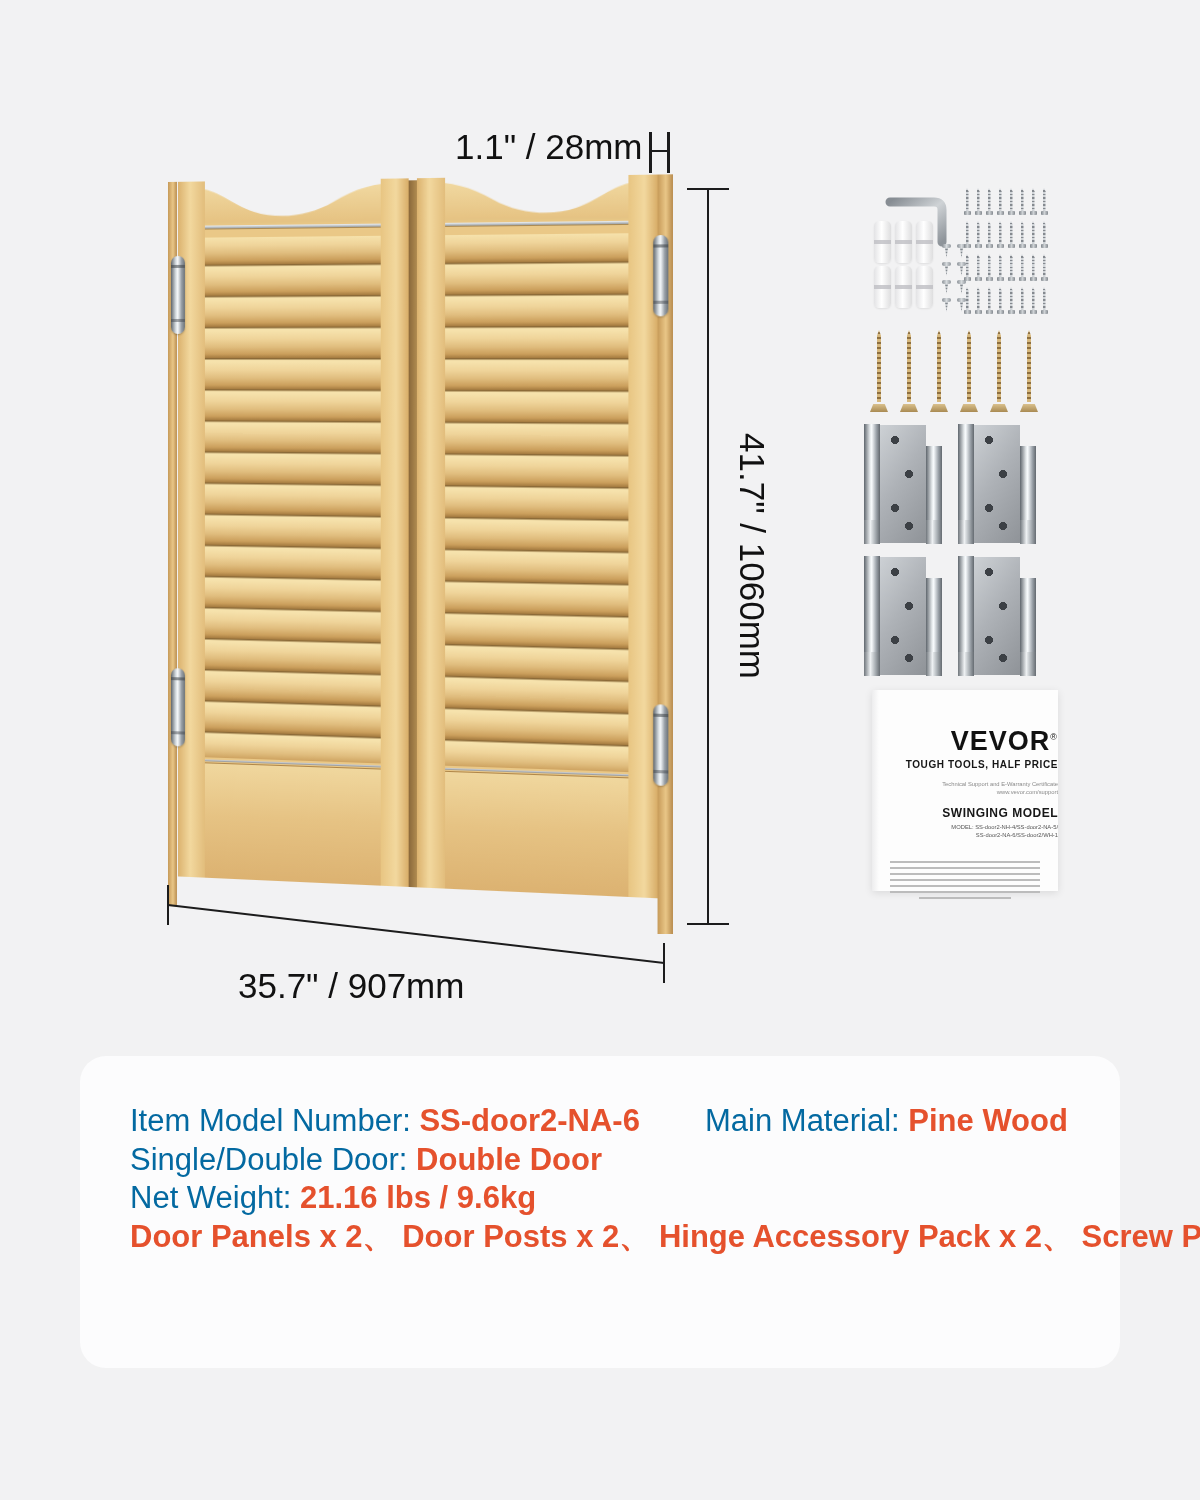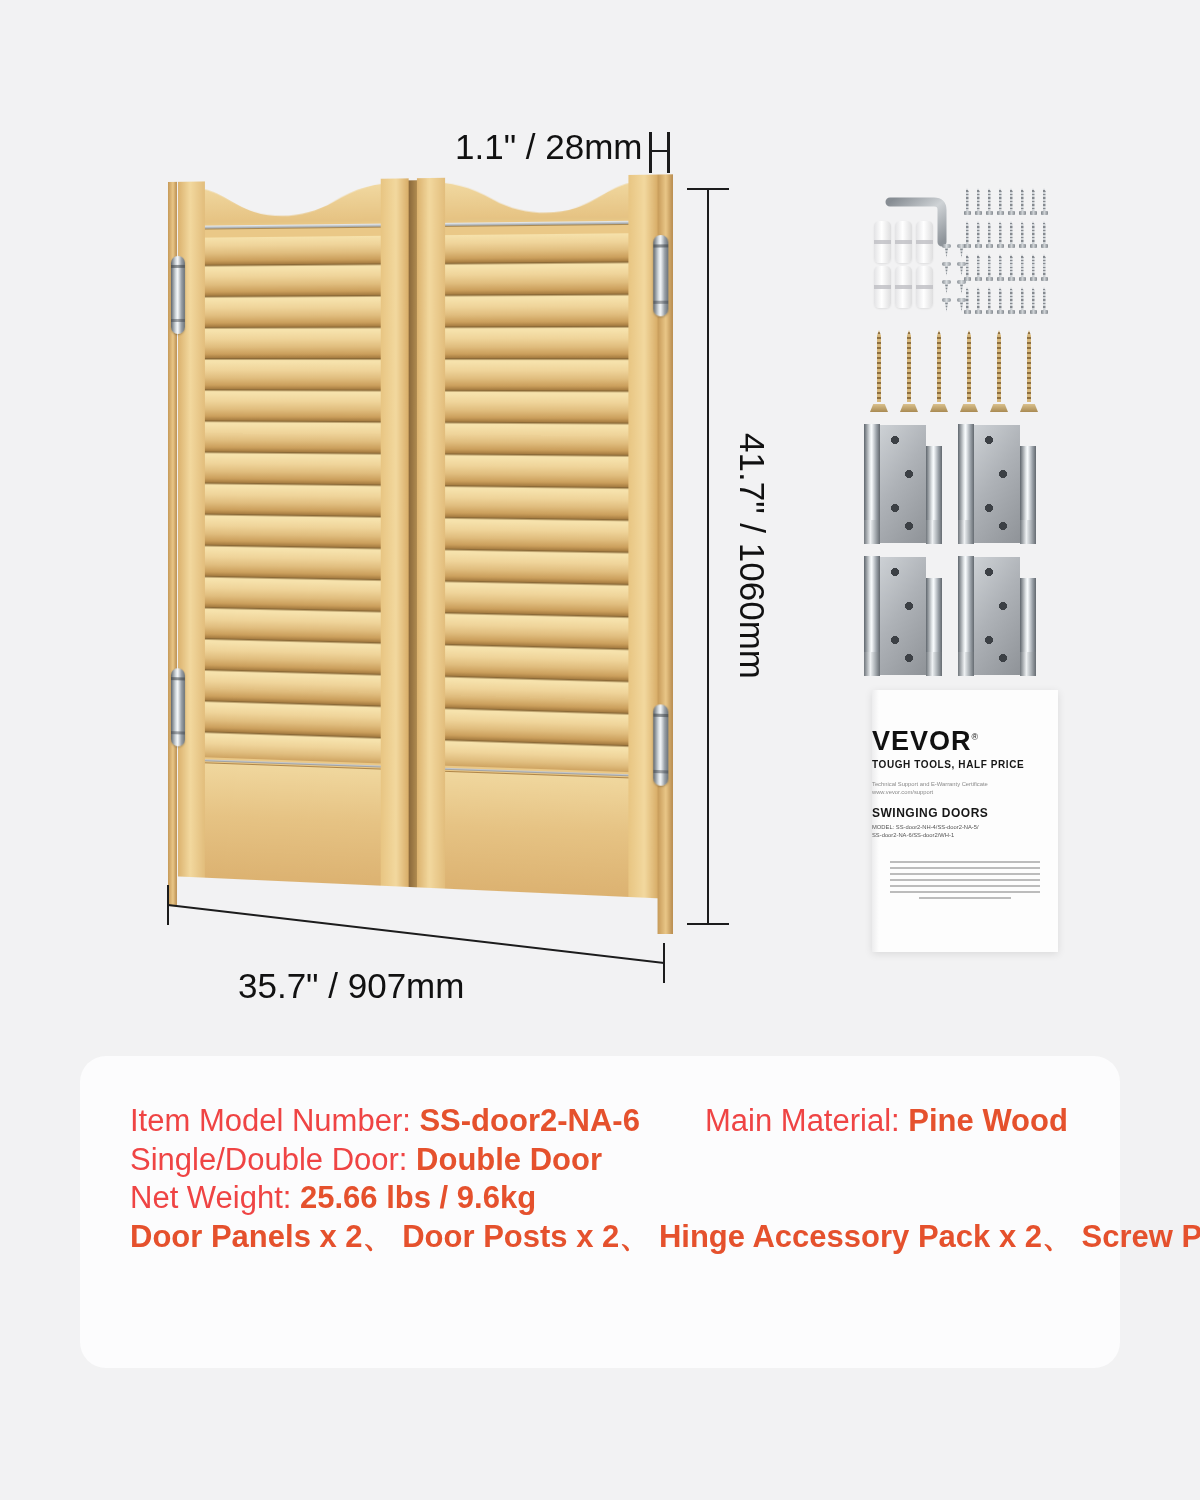--- a/index.html
+++ b/index.html
@@ -88,37 +88,37 @@
      radial-gradient(circle 4px at 31px 16px,#3c4045 97%,transparent),
      radial-gradient(circle 4px at 45px 50px,#3c4045 97%,transparent),
      radial-gradient(circle 4px at 31px 84px,#3c4045 97%,transparent),
      radial-gradient(circle 4px at 45px 102px,#3c4045 97%,transparent),
      linear-gradient(90deg,#70767c,#eef1f3 40%,#aab0b5 70%,#666c72) 0 96px/16px 24px no-repeat,
      linear-gradient(90deg,#70767c,#eef1f3 40%,#aab0b5 70%,#666c72) 62px 96px/16px 24px no-repeat,
      linear-gradient(90deg,#5f666d,#e6eaec 38%,#f8fbfd 48%,#9aa1a8 78%,#62686e) 0 0/16px 120px no-repeat,
      linear-gradient(90deg,#5f666d,#e6eaec 38%,#f8fbfd 48%,#9aa1a8 78%,#62686e) 62px 22px/16px 98px no-repeat,
      linear-gradient(125deg,#cdd1d5,#aeb2b7 45%,#8f9398) 16px 1px/46px 118px no-repeat;}
   
-  #manual{left:872px;top:690px;width:186px;height:262px;background:linear-gradient(90deg,#ededee 0,#fdfdfd 7px);
-     box-shadow:0 2px 8px rgba(0,0,0,.10);text-align:left;}
+  #manual{left:872px;top:690px;width:186px;height:201px;background:linear-gradient(90deg,#ededee 0,#fdfdfd 7px);
+     box-shadow:0 2px 8px rgba(0,0,0,.10);text-align:right;}
   #manual .brand{margin-top:36px;font-size:27px;font-weight:700;letter-spacing:1px;color:#111;}
   #manual .brand sup{font-size:9px;font-weight:400;}
   #manual .tagline{font-size:10px;font-weight:700;letter-spacing:.6px;margin-top:2px;}
   #manual .support{font-size:5.8px;color:#8a8a8a;margin-top:10px;line-height:8px;}
   #manual .doc-title{font-size:12px;font-weight:700;letter-spacing:.5px;margin-top:10px;}
   #manual .models{font-size:5.8px;color:#555;margin-top:3px;line-height:8px;}
   #fineprint{margin-top:22px;}
   .fine-line{width:150px;height:2px;background:#bcbcbc;margin:4px auto 0;}
   .fine-line:last-child{width:92px;}
 
   
   #spec-card{left:80px;top:1056px;width:1040px;height:312px;background:#fcfcfd;border-radius:26px;}
   #spec-card .inner{position:absolute;left:50px;top:46px;right:30px;font-size:31px;line-height:38.5px;}
   .spec-row{position:relative;white-space:nowrap;}
-  .spec-label{color:#ef4444;}
+  .spec-label{color:#0369a1;}
   .spec-value{color:#E5512D;font-weight:700;}
   .col2{position:absolute;left:575px;top:0;}
 </style>
 </head>
 <body>
 
 <div id="doors">
   <div id="post-left" class="post"></div>
   <div id="post-right" class="post"></div>
 
@@ -263,21 +263,21 @@
     <div class="spring-hinge"></div>
   </div>
 
 <div id="manual" class="abs">
   <div class="brand"><span>VEVOR</span><sup>®</sup></div>
   <div class="tagline">TOUGH TOOLS, HALF PRICE</div>
   <div class="support">
     <div>Technical Support and E-Warranty Certificate</div>
     <div>www.vevor.com/support</div>
   </div>
-  <div class="doc-title">SWINGING DOORS</div>
+  <div class="doc-title">SWINGING MODEL</div>
   <div class="models">
     <div>MODEL: SS-door2-NH-4/SS-door2-NA-5/</div>
     <div>SS-door2-NA-6/SS-door2/WH-1</div>
   </div>
   <div id="fineprint">
       <div class="fine-line"></div>
       <div class="fine-line"></div>
       <div class="fine-line"></div>
       <div class="fine-line"></div>
       <div class="fine-line"></div>
@@ -291,19 +291,19 @@
     <div class="spec-row">
       <span class="spec-label">Item Model Number: </span><span class="spec-value">SS-door2-NA-6</span>
       <span class="col2">
         <span class="spec-label">Main Material: </span><span class="spec-value">Pine Wood</span>
       </span>
     </div>
     <div class="spec-row">
       <span class="spec-label">Single/Double Door: </span><span class="spec-value">Double Door</span>
     </div>
     <div class="spec-row">
-      <span class="spec-label">Net Weight: </span><span class="spec-value">25.66 lbs / 9.6kg</span>
+      <span class="spec-label">Net Weight: </span><span class="spec-value">21.16 lbs / 9.6kg</span>
     </div>
     <div class="spec-row">
       <span class="spec-value">Door Panels x 2、 Door Posts x 2、 Hinge Accessory Pack x 2、 Screw Pack x 1</span>
     </div>
   </div>
 </div>
 
 </body></html>

